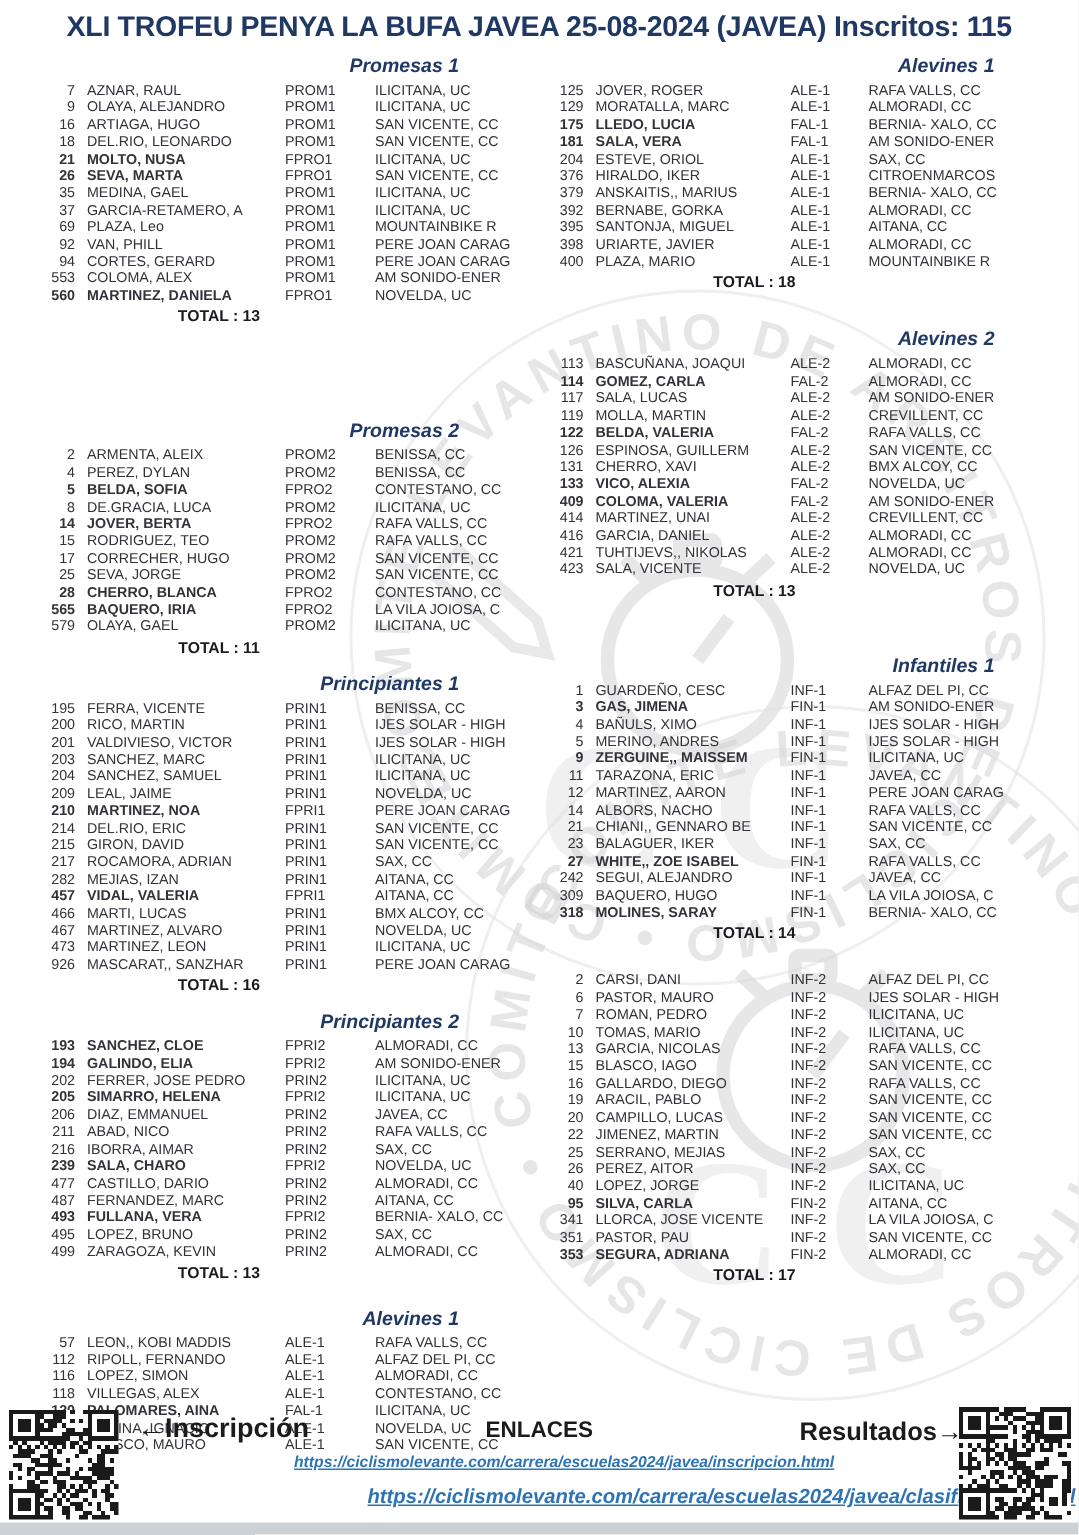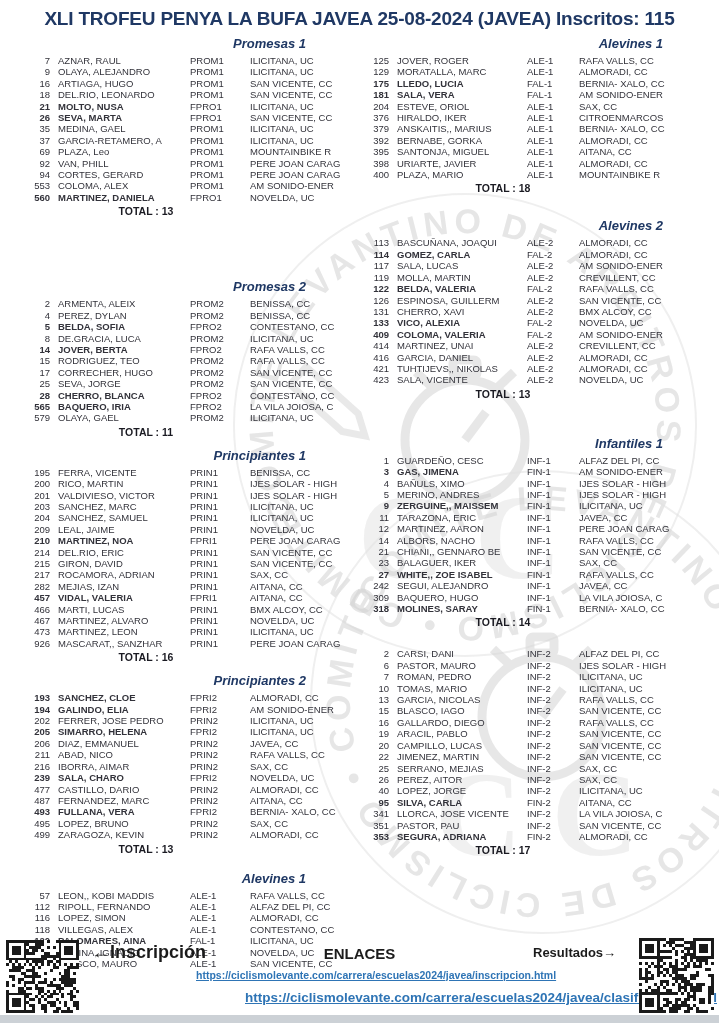--- a/index.html
+++ b/index.html
@@ -38,22 +38,22 @@
   .stamp{position:absolute;z-index:1;opacity:0.55;pointer-events:none;}
   
   .footer{position:absolute;left:0;top:936px;width:706px;height:87px;z-index:3;background:transparent;}
   .qr{position:absolute;background:#fff;}
   .qr svg{display:block;width:100%;height:100%;shape-rendering:crispEdges;}
   #qr-left{left:6px;top:4px;width:73px;height:73px;}
   #qr-right{left:639px;top:2px;width:75px;height:75px;}
   .lbl{position:absolute;font-weight:bold;color:#1b1b1b;}
   #lbl-inscripcion{left:92px;top:6px;font-size:18px;}
   #lbl-enlaces{left:0;top:9px;width:719px;text-align:center;font-size:15px;}
-  #lbl-resultados{left:533px;top:9px;font-size:13px;}
-  .link{position:absolute;color:var(--link);text-decoration:underline;font-weight:bold;}
+  #lbl-resultados{left:533px;top:9px;font-size:17px;}
+  .link{position:absolute;color:var(--link);text-decoration:underline;font-weight:bold;font-style:italic;}
   #link-inscripcion{left:196px;top:33px;font-size:10.5px;}
   #link-clasificacion{left:245px;top:54px;font-size:13.5px;}
   .bottom-strip{position:absolute;left:0;bottom:0;width:719px;height:8px;background:#ccd1d6;z-index:4;}
 </style>
 </head>
 <body>
 
 <div class="page" style="--navy: #1f3864; --body: #32323a; --link: #2e74b5; --wm: #d6d6d6;">
 
   <svg class="stamp" style="left:228px;top:188px;width:474px;height:474px;transform:rotate(-118deg);" viewBox="0 0 474 474" aria-hidden="true">

